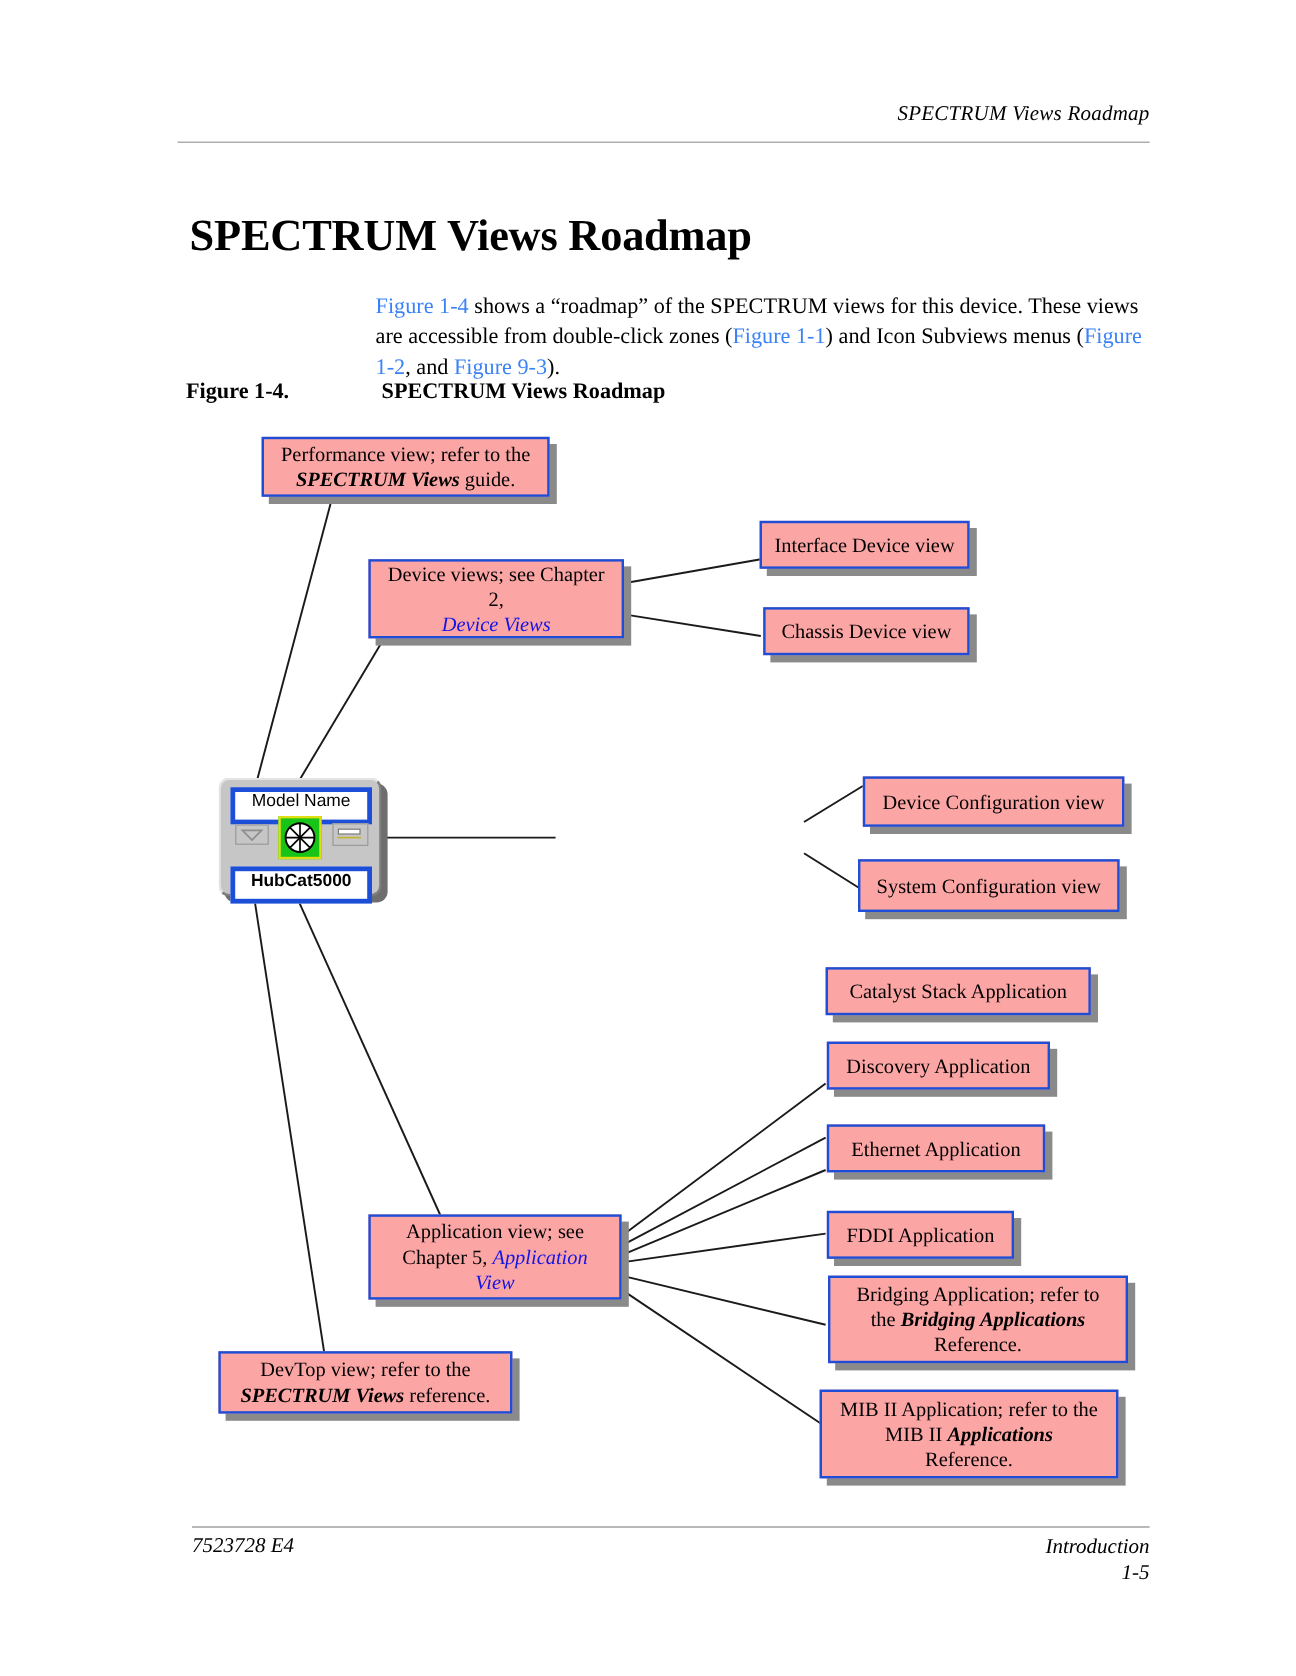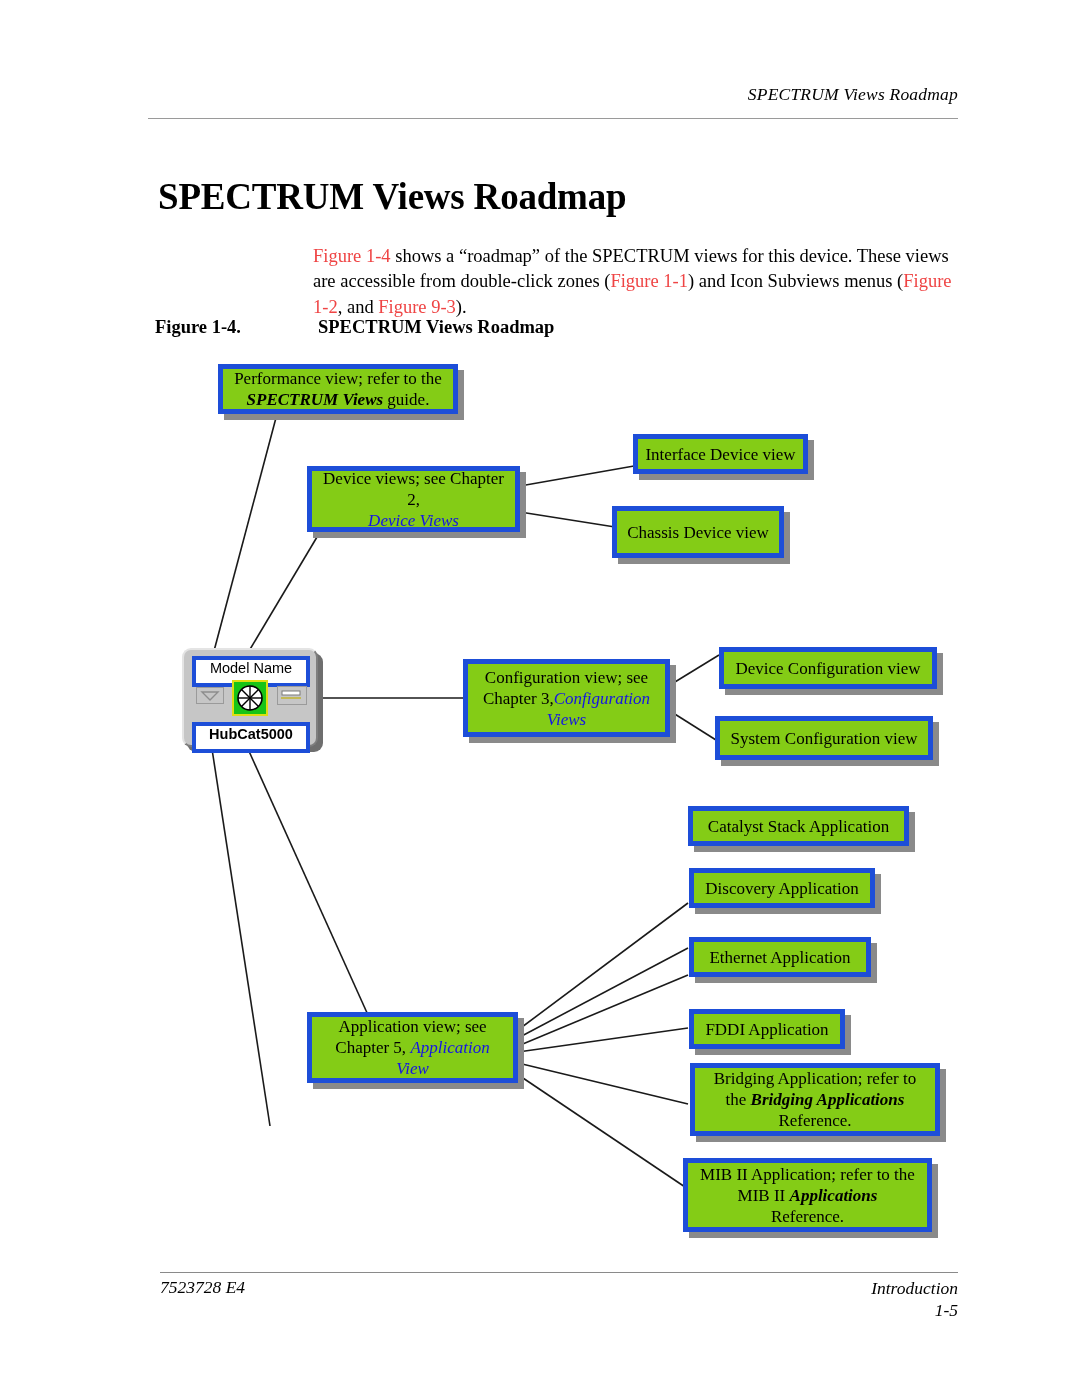--- a/index.html
+++ b/index.html
@@ -55,21 +55,21 @@
   
   #intro {
     position: absolute;
     left: 313px;
     top: 225px;
     width: 645px;
     font-size: 18.5px;
     line-height: 25.5px;
     text-align: left;
   }
-  .xref { color: #ef4444; }
+  .xref { color: #3b82f6; }
 
   
   #figure-caption {
     position: absolute;
     left: 155px;
     top: 317px;
     font-weight: bold;
     font-size: 18.5px;
     white-space: nowrap;
   }
@@ -86,22 +86,22 @@
   #wires {
     position: absolute;
     left: 0; top: 0;
     width: 1080px; height: 1397px;
     pointer-events: none;
   }
 
   .node {
     position: absolute;
     box-sizing: border-box;
-    background: #84cc16;
-    border: 5px solid #1d4ed8;
+    background: #fca5a5;
+    border: 2px solid #1d4ed8;
     box-shadow: 6px 6px 0 0 #8a8a8a;
     display: flex;
     align-items: center;
     justify-content: center;
     text-align: center;
     font-size: 17px;
     line-height: 21px;
     padding: 10px 6px;
   }
   .node .inner { width: 100%; }
@@ -251,31 +251,24 @@
     <div class="inner">
       <div>Device views; see Chapter 2,</div>
       <div><span class="blu">Device Views</span></div>
     </div>
   </div>
 
   <div class="node" style="left:633px; top:434px; width:175px; height:40px;">
     <div class="inner">Interface Device view</div>
   </div>
 
-  <div class="node" style="left:612px; top:506px; width:172px; height:52px;">
+  <div class="node" style="left:636px; top:506px; width:172px; height:40px;">
     <div class="inner">Chassis Device view</div>
   </div>
 
-  <div class="node" style="left:463px; top:659px; width:207px; height:78px;">
-    <div class="inner">
-      <div>Configuration view; see</div>
-      <div><span>Chapter 3,</span><span class="blu">Configuration</span></div>
-      <div><span class="blu">Views</span></div>
-    </div>
-  </div>
 
   <div class="node" style="left:719px; top:632px; width:218px; height:42px;margin-top:15px;">
     <div class="inner">Device Configuration view</div>
   </div>
 
   <div class="node" style="left:715px; top:716px; width:218px; height:44px;">
     <div class="inner">System Configuration view</div>
   </div>
 
   <div class="node" style="left:688px; top:806px; width:221px; height:40px;">
@@ -311,20 +304,26 @@
   </div>
 
   <div class="node" style="left:307px; top:1012px; width:211px; height:71px;">
     <div class="inner">
       <div>Application view; see</div>
       <div><span>Chapter 5, </span><span class="blu">Application</span></div>
       <div><span class="blu">View</span></div>
     </div>
   </div>
 
+  <div class="node" style="left:182px; top:1126px; width:245px; height:52px;">
+    <div class="inner">
+      <div>DevTop view; refer to the</div>
+      <div><span class="bk">SPECTRUM Views</span><span> reference.</span></div>
+    </div>
+  </div>
 
   <div id="device-icon">
     <div id="device-name-bar">Model Name</div>
     <div id="device-chevron">
       <svg width="26" height="15" viewBox="0 0 26 15">
         <polygon points="5,4 21,4 13,12" fill="none" stroke="#8d8d8d" stroke-width="1.4"></polygon>
       </svg>
     </div>
     <div id="device-center">
       <svg width="32" height="32" viewBox="0 0 32 32">

